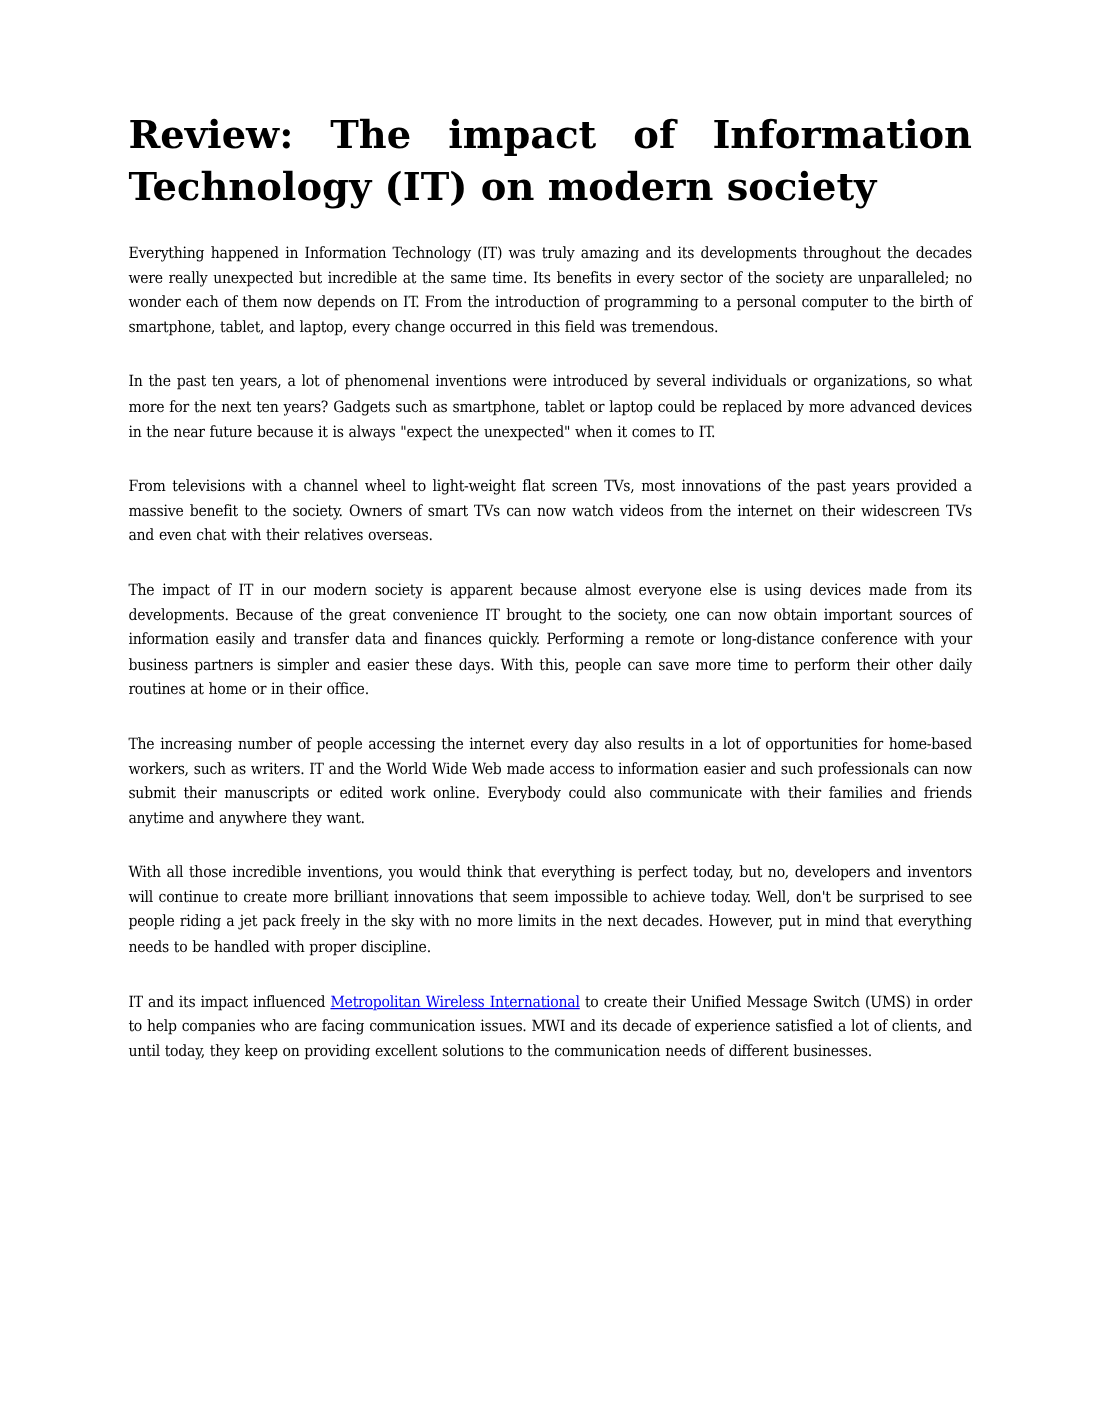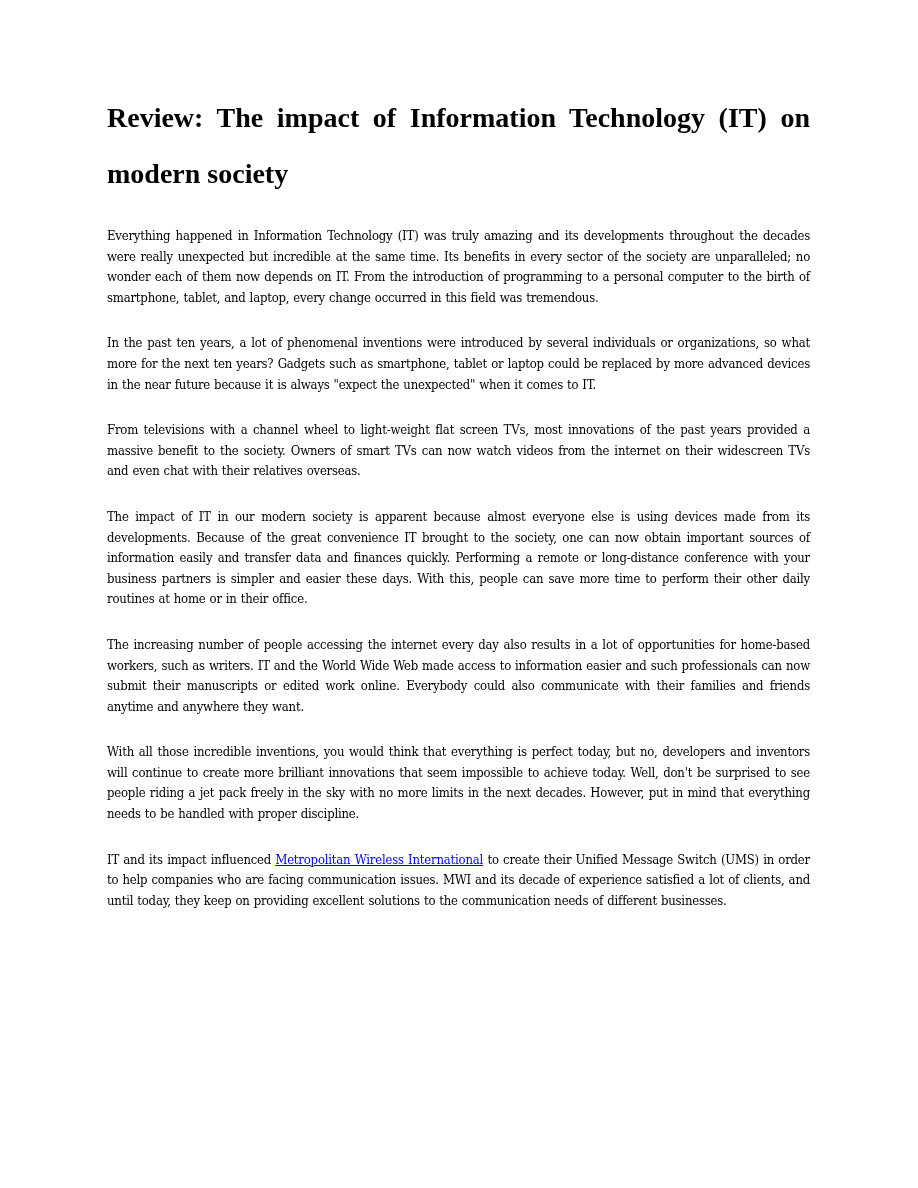--- a/index.html
+++ b/index.html
@@ -16,27 +16,26 @@
   }
   .page {
     box-sizing: border-box;
     width: 918px;
     height: 1188px;
     padding: 90px 108px 60px 107px;
     background: var(--page-bg, #ffffff);
   }
   h1.doc-title {
     margin: 0 0 24px 0;
-    font-size: 28px;
-    line-height: 56px;
+    font-size: 32px;
+    line-height: 44px;
     font-weight: bold;
     text-align: justify;
     letter-spacing: 0px;
     color: var(--text-color, #000000);
-    font-family: Liberation Serif, serif;
   }
   .doc-body p {
     margin: 0 0 25px 0;
     font-size: 13px;
     line-height: 20.6px;
     text-align: justify;
     font-stretch: semi-condensed;
     letter-spacing: -0.2px;
     word-spacing: 0.5px;
   }

